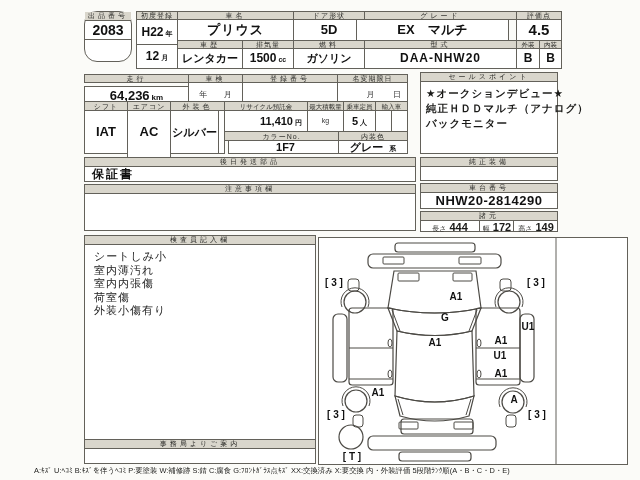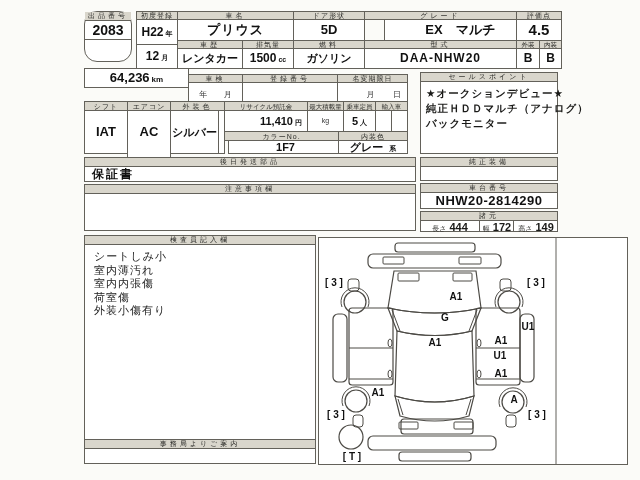--- a/index.html
+++ b/index.html
@@ -57,35 +57,35 @@
     <span>1500</span><span class="unit">cc</span>
   </div>
 
   <div class="hd t1" style="left:293px;top:11px;width:72px;height:9px;">ドア形状</div>
   <div class="b vv" style="left:293px;top:19px;width:72px;height:22px;line-height:20px;font-size:13px;">5D</div>
 
   <div class="hd" style="left:293px;top:40px;width:72px;height:9px;">燃料</div>
   <div class="b vv" style="left:293px;top:48px;width:72px;height:21px;line-height:19px;font-size:11px;">ガソリン</div>
 
   <div class="hd" style="left:364px;top:11px;width:153px;height:9px;">グレード</div>
-  <div class="b vv" style="left:384px;top:19px;width:153px;height:22px;line-height:20px;font-size:13px;">EX　マルチ</div>
+  <div class="b vv" style="left:356px;top:19px;width:153px;height:22px;line-height:20px;font-size:13px;">EX　マルチ</div>
 
   <div class="hd" style="left:364px;top:40px;width:153px;height:9px;">型式</div>
   <div class="b vv" style="left:364px;top:48px;width:153px;height:21px;line-height:19px;font-size:12px;letter-spacing:1px;">DAA-NHW20</div>
 
   <div class="hd t1" style="left:516px;top:11px;width:46px;height:9px;">評価点</div>
   <div class="b vv" style="left:516px;top:19px;width:46px;height:22px;line-height:20px;font-size:15px;">4.5</div>
 
   <div class="hd t0" style="left:516px;top:40px;width:24px;height:9px;">外装</div>
   <div class="hd t0" style="left:539px;top:40px;width:23px;height:9px;">内装</div>
   <div class="b vv" style="left:516px;top:48px;width:24px;height:21px;line-height:19px;font-size:12px;">B</div>
   <div class="b vv" style="left:539px;top:48px;width:23px;height:21px;line-height:19px;font-size:12px;">B</div>
 
   <div class="hd" style="left:84px;top:74px;width:105px;height:9px;">走行</div>
-  <div class="b vv" style="left:84px;top:68px;width:105px;height:20px;line-height:18px;font-size:13px;">
+  <div class="b vv" style="left:84px;top:86px;width:105px;height:20px;line-height:18px;font-size:13px;">
     <span>64,236</span><span class="unit" style="font-size:8px;">km</span>
   </div>
 
   <div class="hd" style="left:188px;top:74px;width:55px;height:9px;">車検</div>
   <div class="b" style="left:188px;top:82px;width:55px;height:20px;line-height:18px;text-align:center;">
     <span class="small-gray">年</span>
     <span class="small-gray" style="margin-left:12px;">月</span>
   </div>
 
   <div class="hd" style="left:242px;top:74px;width:96px;height:9px;">登録番号</div>
@@ -246,13 +246,14 @@
           <text x="182" y="139" class="dlabel">A1</text>
           <text x="59" y="158" class="dlabel">A1</text>
           <text x="195" y="165" class="dlabel">A</text>
           <text x="17" y="180" class="dlabel">[ 3 ]</text>
           <text x="218" y="180" class="dlabel">[ 3 ]</text>
           <text x="33" y="222" class="dlabel">[ T ]</text>
         </g>
     </svg>
   </div>
 
+  <div class="legend">A:ｷｽﾞ U:ﾍｺﾐ B:ｷｽﾞを伴うﾍｺﾐ P:要塗装 W:補修跡 S:錆 C:腐食 G:ﾌﾛﾝﾄｶﾞﾗｽ点ｷｽﾞ XX:交換済み X:要交換 内・外装評価 5段階ﾗﾝｸ順(A・B・C・D・E)</div>
 </div>
 
 </body></html>

